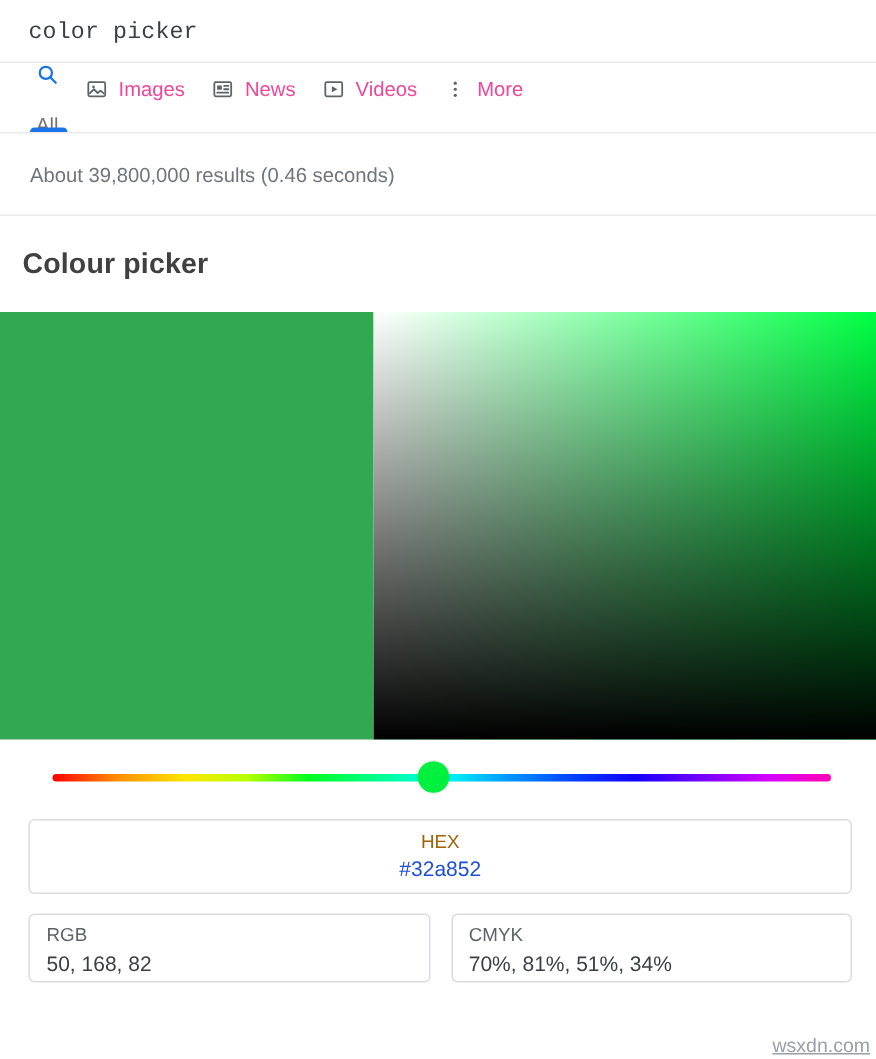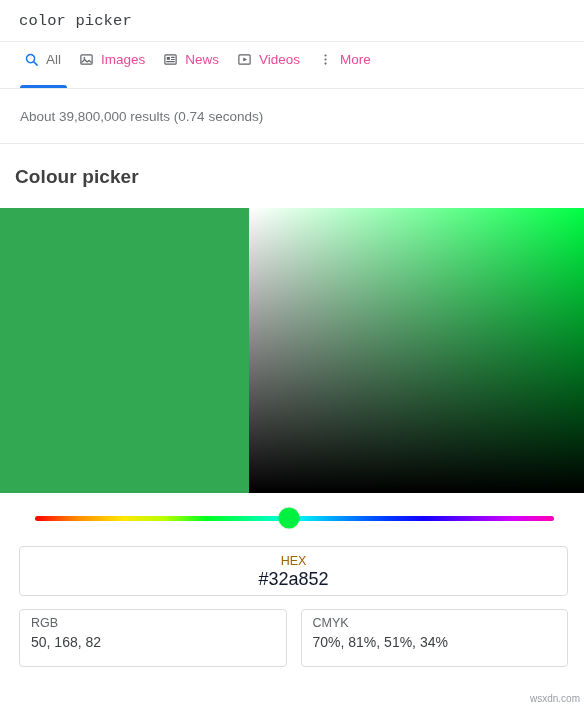--- a/index.html
+++ b/index.html
@@ -49,21 +49,21 @@
     height: 100%;
     padding: 0 10px 0 8px;
     box-sizing: border-box;
     font-size: 13.5px;
     color: #ec4899;
     position: relative;
     cursor: pointer;
   }
   .tab .lbl { padding-bottom: 12px; }
   .tab .ic  { padding-bottom: 12px; display: flex; align-items: center; }
-  .tab.active { color: #737373; }
+  .tab.active { color: #737373; flex-direction: column; }
   .tab.active::after {
     content: "";
     position: absolute;
     left: 4px; right: 4px; bottom: 0;
     height: 3px;
     background: #1a73e8;
     border-radius: 3px 3px 0 0;
   }
 
   
@@ -137,45 +137,46 @@
     margin: 3px 16px 0 19px;
     border: 1px solid #dadce0;
     border-radius: 4px;
     height: 48px;
     display: flex;
     flex-direction: column;
     align-items: center;
     justify-content: center;
   }
   .hex-box .lab { font-size: 12.5px; color: #a16207; line-height: 16px; }
-  .hex-box .val { font-size: 18px; color: #0f172a; line-height: 20px; text-align: right; }
+  .hex-box .val { font-size: 14px; color: #1d4ed8; line-height: 20px; text-align: right; }
 
   .triple {
     display: flex;
     gap: 14px;
     padding: 13px 16px 0 19px;
     box-sizing: border-box;
   }
   .val-box {
     flex: 1;
     border: 1px solid #dadce0;
     border-radius: 4px;
-    height: 58px;
+    height: 46px;
     padding: 5px 11px 0 11px;
     box-sizing: border-box;
   }
   .val-box .lab { font-size: 12.5px; color: #5f6368; line-height: 17px; }
   .val-box .val { font-size: 14px; color: #3c4043; line-height: 21px; }
 
   .watermark {
     position: absolute;
     right: 4px;
     bottom: 2px;
-    font-size: 10px;
+    font-size: 13px;
     color: #9aa0a6;
+    text-decoration: underline;
   }
 </style>
 </head>
 <body>
 
 <div class="searchbar">
   <span class="query">color picker</span>
 </div>
 
 <div class="tabs">
@@ -230,21 +231,21 @@
       <svg width="15" height="15" viewBox="0 0 24 24" fill="#5f6368">
         <circle cx="12" cy="5.5" r="1.7"></circle>
           <circle cx="12" cy="12" r="1.7"></circle>
           <circle cx="12" cy="18.5" r="1.7"></circle>
       </svg>
     </span>
     <span class="lbl">More</span>
   </div>
 </div>
 
-<div class="results-count">About 39,800,000 results (0.74 seconds)</div>
+<div class="results-count">About 39,800,000 results (0.46 seconds)</div>
 
 <div class="widget-title">Colour picker</div>
 
 <div class="swatch-row">
   <div class="swatch-solid" id="swatchSolid" style="background: rgb(50, 168, 82);"></div>
   <div class="swatch-grad" id="swatchGrad">
     <div class="hue" id="gradHue" style="background: rgb(0, 255, 68);"></div>
     <div class="white"></div>
     <div class="black"></div>
   </div>

